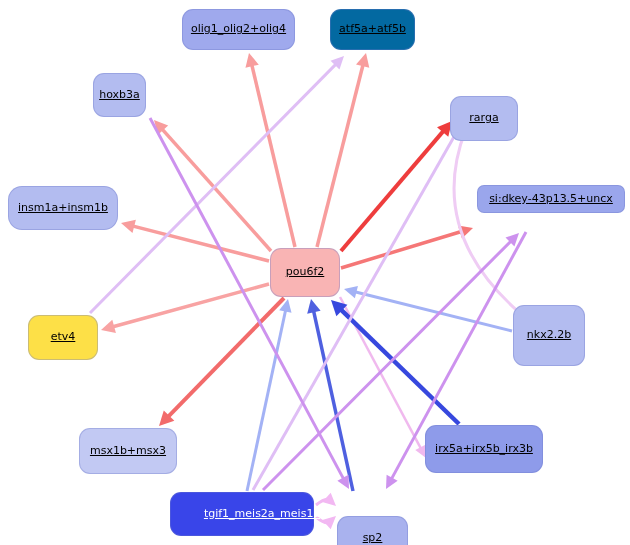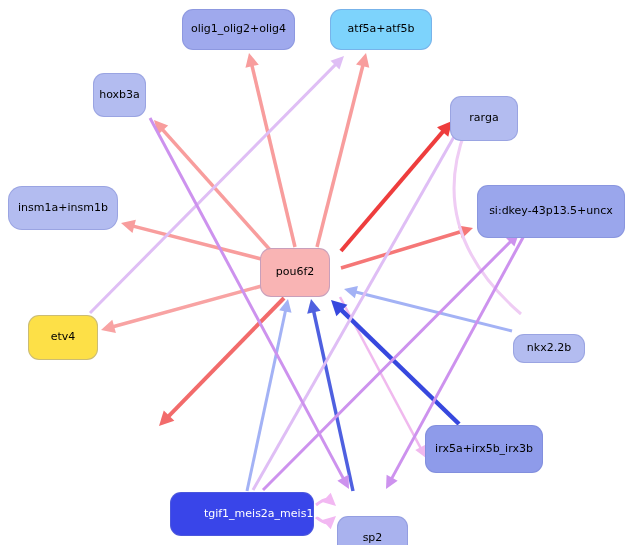--- a/index.html
+++ b/index.html
@@ -1,21 +1,21 @@
 <!DOCTYPE html>
 <html><head>
 <meta charset="utf-8">
 <style>
   html,body{margin:0;padding:0;background:#ffffff;}
   #graph{position:relative;width:630px;height:545px;background:#ffffff;overflow:hidden;
          font-family:"DejaVu Sans","Liberation Sans",sans-serif;}
   #edge-layer{position:absolute;left:0;top:0;width:630px;height:545px;}
   .node{position:absolute;border-radius:11px;display:flex;align-items:center;justify-content:center;
         font-size:11px;line-height:1.1;text-align:center;color:#000;box-sizing:border-box;
-        border:1px solid rgba(110,120,200,0.35);white-space:nowrap;}
+        border:1px solid rgba(110,120,200,0.35);white-space:nowrap;text-decoration:underline;}
 </style>
 </head>
 <body>
 
 <div id="graph">
   <svg id="edge-layer" xmlns="http://www.w3.org/2000/svg" viewBox="0 0 630 545">
       <path d="M295,247 L251.19641948704958,62.263160445383036" stroke="#f89d9d" stroke-width="3.5" fill="none"></path>
       <polygon points="249,53 258.8029363523895,64.65267947173525 245.4725478963236,67.81349322935914" fill="#f89d9d"></polygon>
       <path d="M317,247 L363.668677987204,62.23013205066172" stroke="#f89d9d" stroke-width="3.5" fill="none"></path>
       <polygon points="366,53 369.31096903077804,67.86337727695924 356.02811093266195,64.50842858207425" fill="#f89d9d"></polygon>
@@ -52,24 +52,25 @@
       <path d="M263,490 L512.6766855014421,239.3480149458179" stroke="#cd92ee" stroke-width="3" fill="none"></path>
       <polygon points="519,233 514.430141582267,246.51467328653837 505.50324556471054,237.62251227294132" fill="#cd92ee"></polygon>
       <path d="M526,232 L390.28622432831423,481.1317167687375" stroke="#cd92ee" stroke-width="3" fill="none"></path>
       <polygon points="386,489 386.590790964896,474.7458439030647 397.65556425885893,480.7733468647566" fill="#cd92ee"></polygon>
       <path d="M316,505 Q326,497 329.3400844496254,500.0060760046629" stroke="#f2b8f2" stroke-width="3" fill="none"></path>
       <polygon points="336,506 322.2713571188149,502.12000455658983 330.7003127372577,492.7544983138755" fill="#f2b8f2"></polygon>
       <path d="M316,517 Q326,525 329.3400844496254,521.9939239953371" stroke="#f2b8f2" stroke-width="3" fill="none"></path>
       <polygon points="336,516 330.7003127372577,529.2455016861245 322.2713571188149,519.8799954434103" fill="#f2b8f2"></polygon>
     </svg>
 <div class="node" style="left: 182px; top: 9px; width: 113px; height: 41px; background: rgb(159, 169, 237); color: rgb(0, 0, 0);">olig1_olig2+olig4</div>
-    <div class="node" style="left: 330px; top: 9px; width: 102px; height: 41px; background: #7dd3fc; color: rgb(0, 0, 0);">atf5a+atf5b</div>
+    <div class="node" style="left: 330px; top: 9px; width: 85px; height: 41px; background: #0369a1; color: rgb(0, 0, 0);">atf5a+atf5b</div>
     <div class="node" style="left: 93px; top: 73px; width: 53px; height: 44px; background: rgb(179, 188, 240); color: rgb(0, 0, 0);">hoxb3a</div>
     <div class="node" style="left: 450px; top: 72px; width: 68px; height: 45px; background: rgb(179, 188, 240); color: rgb(0, 0, 0); margin-top: 24px;">rarga</div>
     <div class="node" style="left: 8px; top: 186px; width: 110px; height: 44px; background: rgb(179, 188, 240); color: rgb(0, 0, 0); border-radius: 14px;">insm1a+insm1b</div>
-    <div class="node" style="left: 477px; top: 185px; width: 148px; height: 53px; background: rgb(154, 166, 236); color: rgb(0, 0, 0);">si:dkey-43p13.5+uncx</div>
-    <div class="node" style="left: 260px; top: 248px; width: 70px; height: 49px; background: rgb(249, 180, 180); color: rgb(0, 0, 0);">pou6f2</div>
+    <div class="node" style="left: 477px; top: 185px; width: 148px; height: 28px; background: rgb(154, 166, 236); color: rgb(0, 0, 0); border-radius: 7px;">si:dkey-43p13.5+uncx</div>
+    <div class="node" style="left: 270px; top: 248px; width: 70px; height: 49px; background: rgb(249, 180, 180); color: rgb(0, 0, 0);">pou6f2</div>
     <div class="node" style="left: 28px; top: 315px; width: 70px; height: 45px; background: #fde047; color: rgb(0, 0, 0);">etv4</div>
-    <div class="node" style="left: 513px; top: 334px; width: 72px; height: 29px; background: rgb(179, 188, 240); color: rgb(0, 0, 0);">nkx2.2b</div>
+    <div class="node" style="left: 513px; top: 305px; width: 72px; height: 61px; background: rgb(179, 188, 240); color: rgb(0, 0, 0);">nkx2.2b</div>
+    <div class="node" style="left: 79px; top: 428px; width: 98px; height: 46px; background: rgb(194, 201, 243); color: rgb(0, 0, 0);">msx1b+msx3</div>
     <div class="node" style="left: 425px; top: 425px; width: 118px; height: 48px; background: rgb(142, 155, 234); color: rgb(0, 0, 0);">irx5a+irx5b_irx3b</div>
     <div class="node" style="left: 170px; top: 492px; width: 144px; height: 44px; background: rgb(57, 69, 233); color: rgb(255, 255, 255); padding-left: 40px;">tgif1_meis2a_meis1a</div>
     <div class="node" style="left: 337px; top: 492px; width: 71px; height: 44px; background: rgb(169, 178, 238); color: rgb(0, 0, 0); margin-top: 24px;">sp2</div>
   </div>
 
 </body></html>

